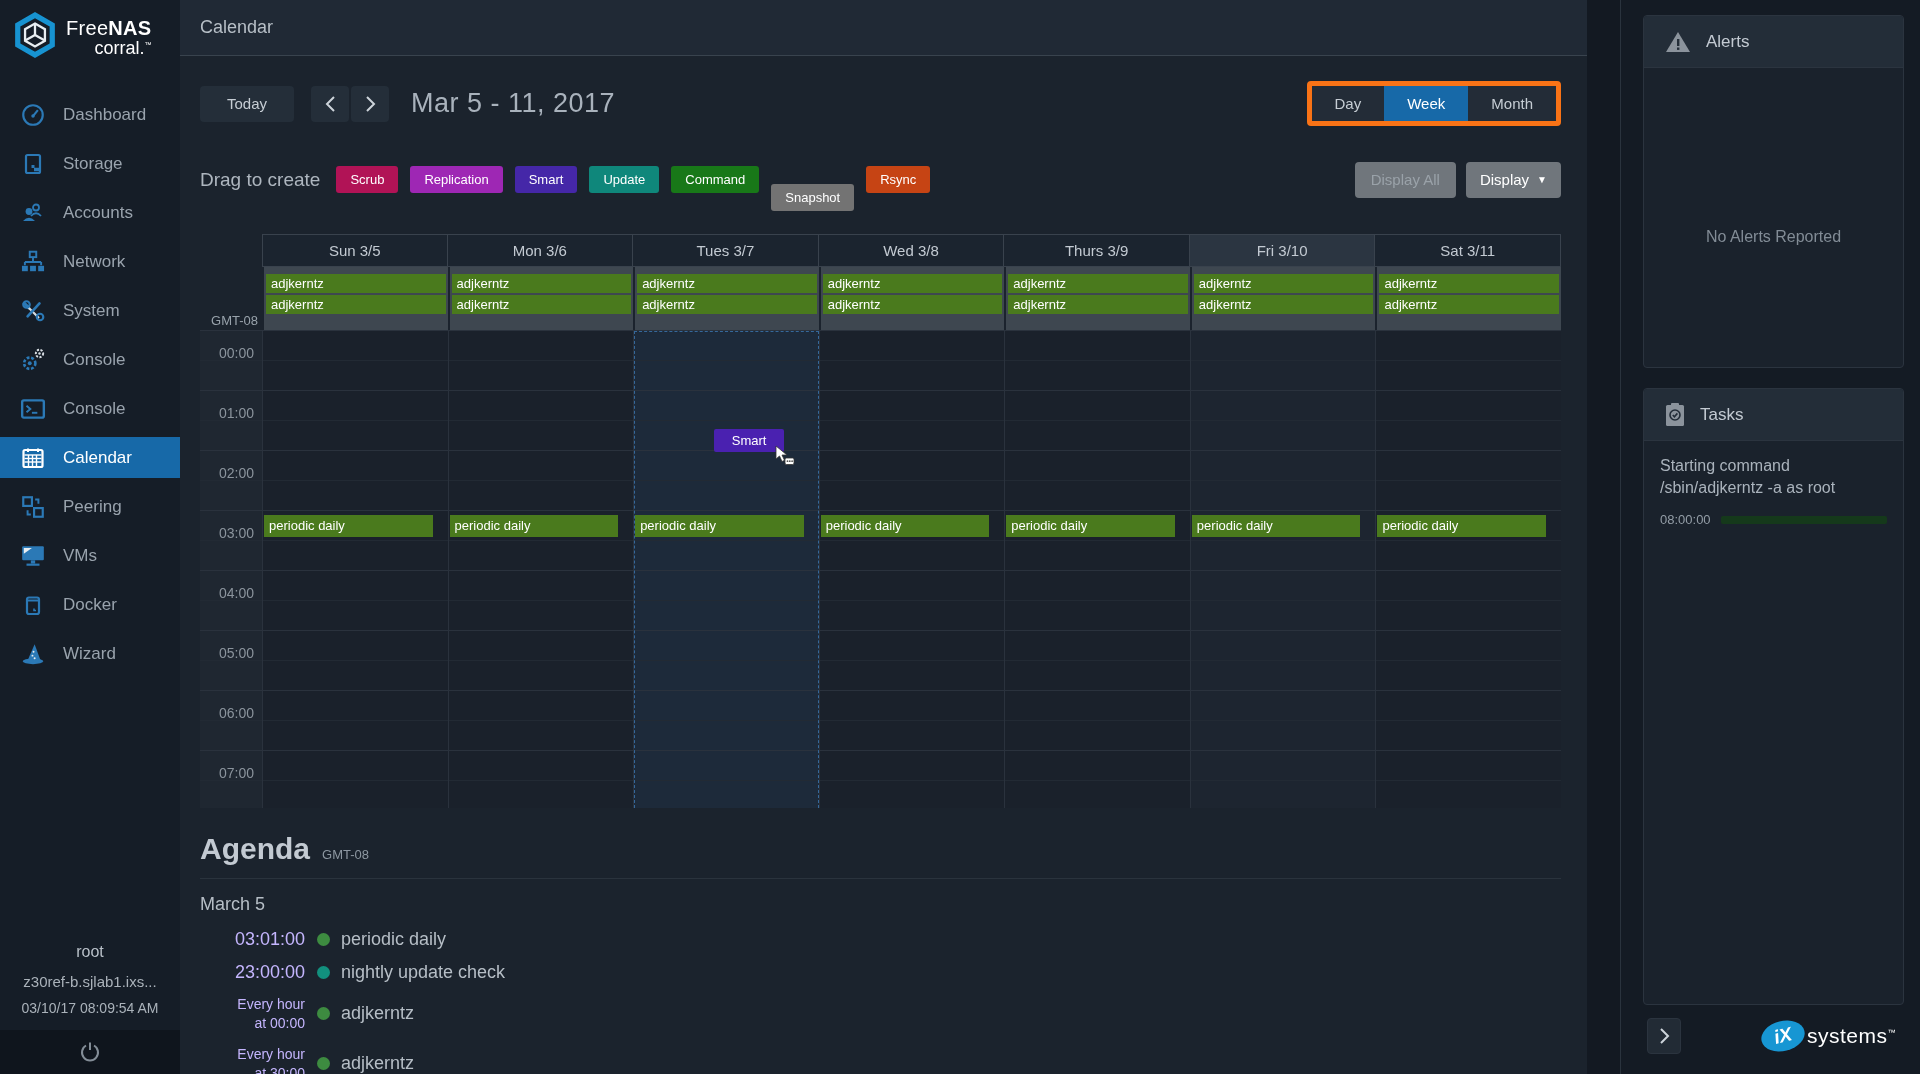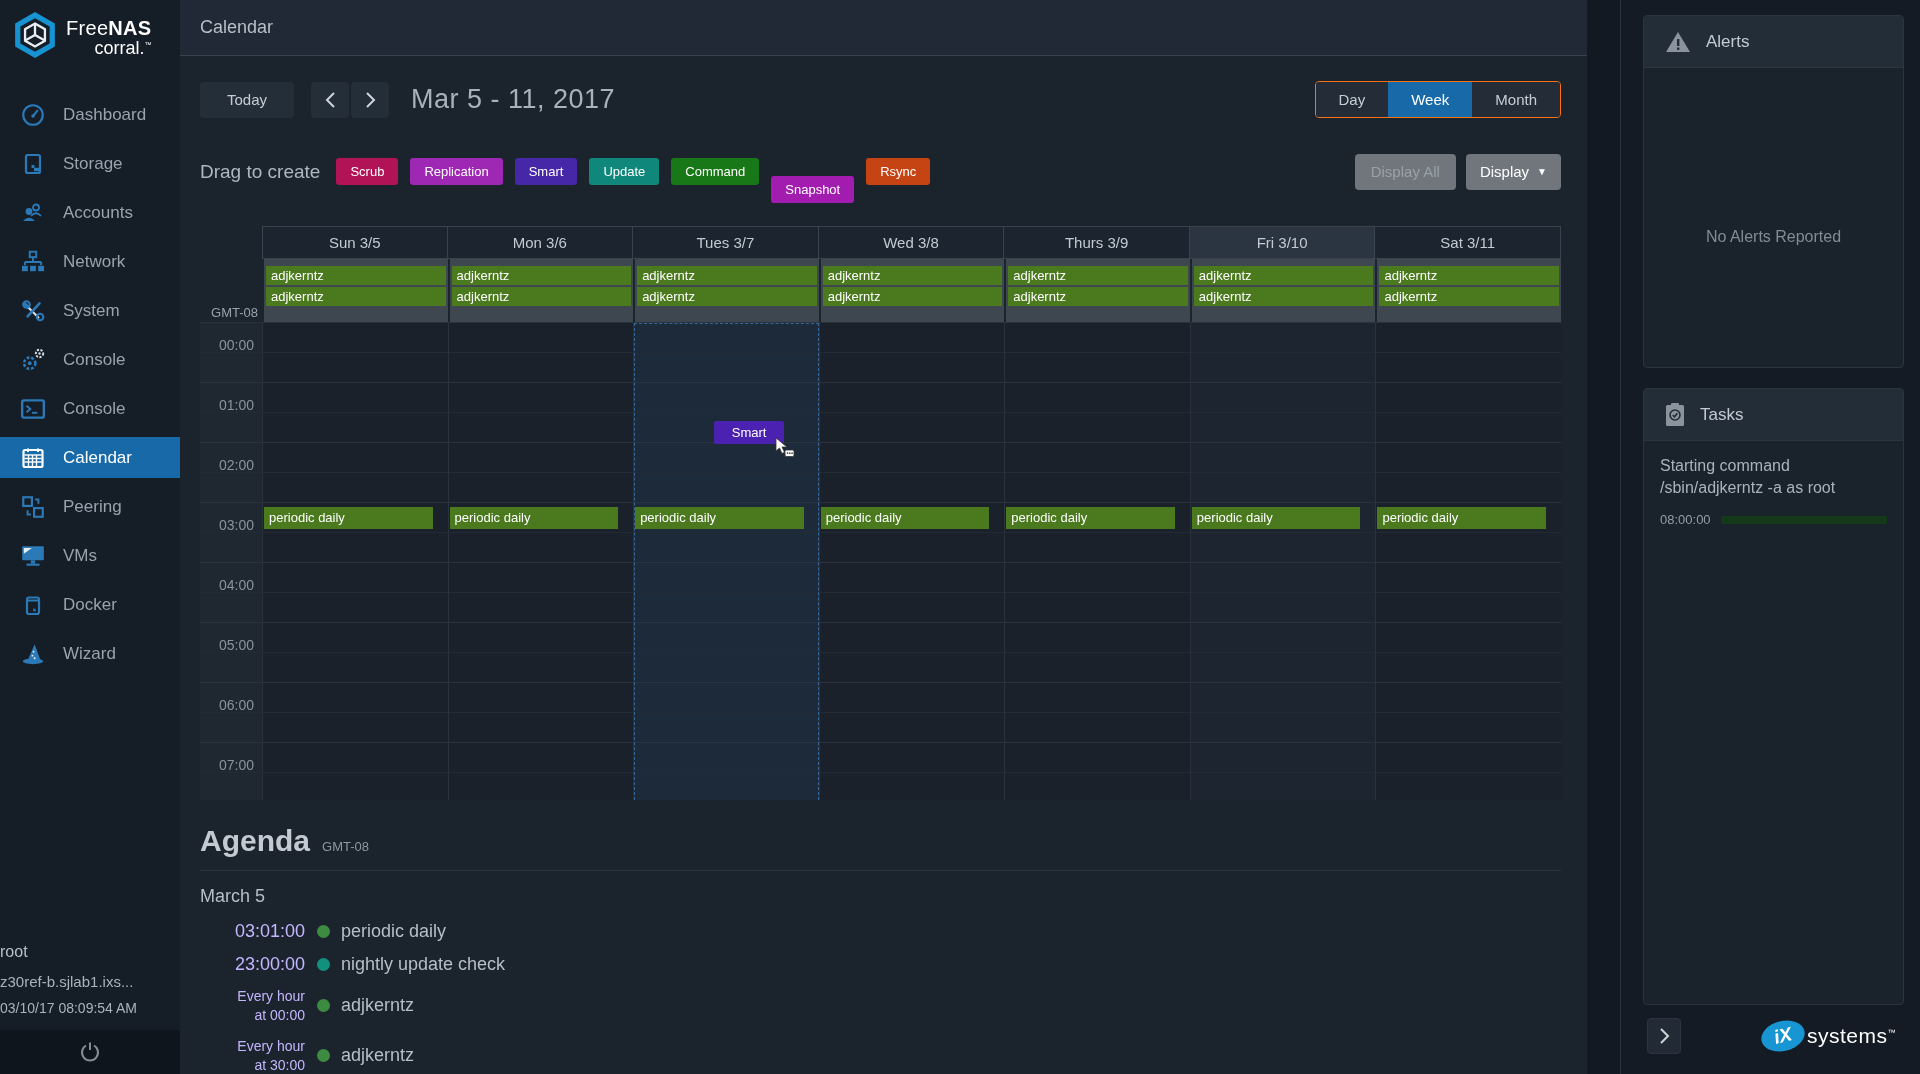--- a/index.html
+++ b/index.html
@@ -20,21 +20,21 @@
   .brand-line2 { font-size:18px; font-weight:300; color:#fff; text-align:right; }
   .brand-tm { font-size:7px; vertical-align:super; }
 
   .nav { margin-top:32px; }
   .nav-item { display:flex; align-items:center; height:49px; padding-left:18px; gap:15px;
               color:#99a3ad; font-size:17px; cursor:pointer; }
   .nav-item .nicon { width:30px; height:26px; display:flex; align-items:center; justify-content:center; color:#2b79b6; }
   .nav-item.active { background:#1769a8; color:#fff; height:41px; margin:4px 0; }
   .nav-item.active .nicon { color:#fff; }
 
-  .side-user { position:absolute; bottom:58px; left:0; right:0; }
+  .side-user { position:absolute; bottom:58px; left:0; right:0; text-align:center; }
   .side-user .u-name { font-size:16px; color:#b9c1c9; margin-bottom:12px; }
   .side-user .u-host { font-size:15px; color:#aab2ba; margin-bottom:10px; }
   .side-user .u-time { font-size:14px; color:#aab2ba; }
   .power-strip { position:absolute; bottom:0; left:0; right:0; height:44px; background:#0f151d;
                  display:flex; align-items:center; justify-content:center; }
   .power-btn { color:#838d97; cursor:pointer; }
 
   
   .main { position:absolute; left:180px; top:0; width:1407px; height:1074px; background:#1b232d; }
   .topbar { height:56px; background:#202935; border-bottom:1px solid #39434e;
@@ -43,34 +43,34 @@
 
   .content { padding:0 26px 0 20px; }
 
   .toolbar { margin-top:25px; display:flex; align-items:center; }
   .btn-dark { background:#242e39; border:none; color:#c6cdd4; font-size:15px; height:36px;
               border-radius:4px; cursor:pointer; font-family:inherit; }
   .btn-today { padding:0 27px; }
   .arrow-group { display:flex; gap:2px; margin-left:17px; }
   .btn-arrow { width:38px; display:flex; align-items:center; justify-content:center; color:#cdd4da; }
   .range-title { margin-left:22px; font-size:27px; font-weight:300; color:#a9b2bc; letter-spacing:.5px; }
-  .view-switch { margin-left:auto; display:flex; border:1px solid #f97316; border-radius:4px; overflow:hidden; }
+  .view-switch { margin-left:auto; display:flex; border:5px solid #f97316; border-radius:4px; overflow:hidden; }
   .view-btn { background:#232c37; border:none; color:#c6cdd4; font-size:15px; height:35px;
               padding:0 23px; cursor:pointer; font-family:inherit; }
   .view-btn.active { background:#1769a8; color:#fff; }
 
   .drag-row { margin-top:22px; display:flex; align-items:center; }
   .drag-label { font-size:19px; font-weight:300; color:#aeb6bf; margin-right:16px; }
   .chip { color:#fff; font-size:13px; padding:6px 14px; border-radius:3px; margin-right:12px; cursor:grab; }
   .chip-scrub { background:#b11356; }
   .chip-replication { background:#9e27b4; }
   .chip-smart { background:#4527a8; }
   .chip-update { background:#0f877b; }
   .chip-command { background:#187818; }
-  .chip-snapshot { background:#a21caf;margin-top:36px; }
+  .chip-snapshot { background:#737373;margin-top:36px; }
   .chip-rsync { background:#c64414; }
   .display-group { margin-left:auto; display:flex; gap:10px; }
   .btn-display-all { background:#70767c; border:none; color:#9aa2a9; font-size:15px; height:36px;
                      padding:0 16px; border-radius:4px; font-family:inherit; }
   .btn-display { background:#70767c; border:none; color:#fff; font-size:15px; height:36px;
                  padding:0 14px; border-radius:4px; cursor:pointer; font-family:inherit;
                  display:flex; align-items:center; gap:8px; }
   .caret { font-size:10px; color:#fff; }
 
   

